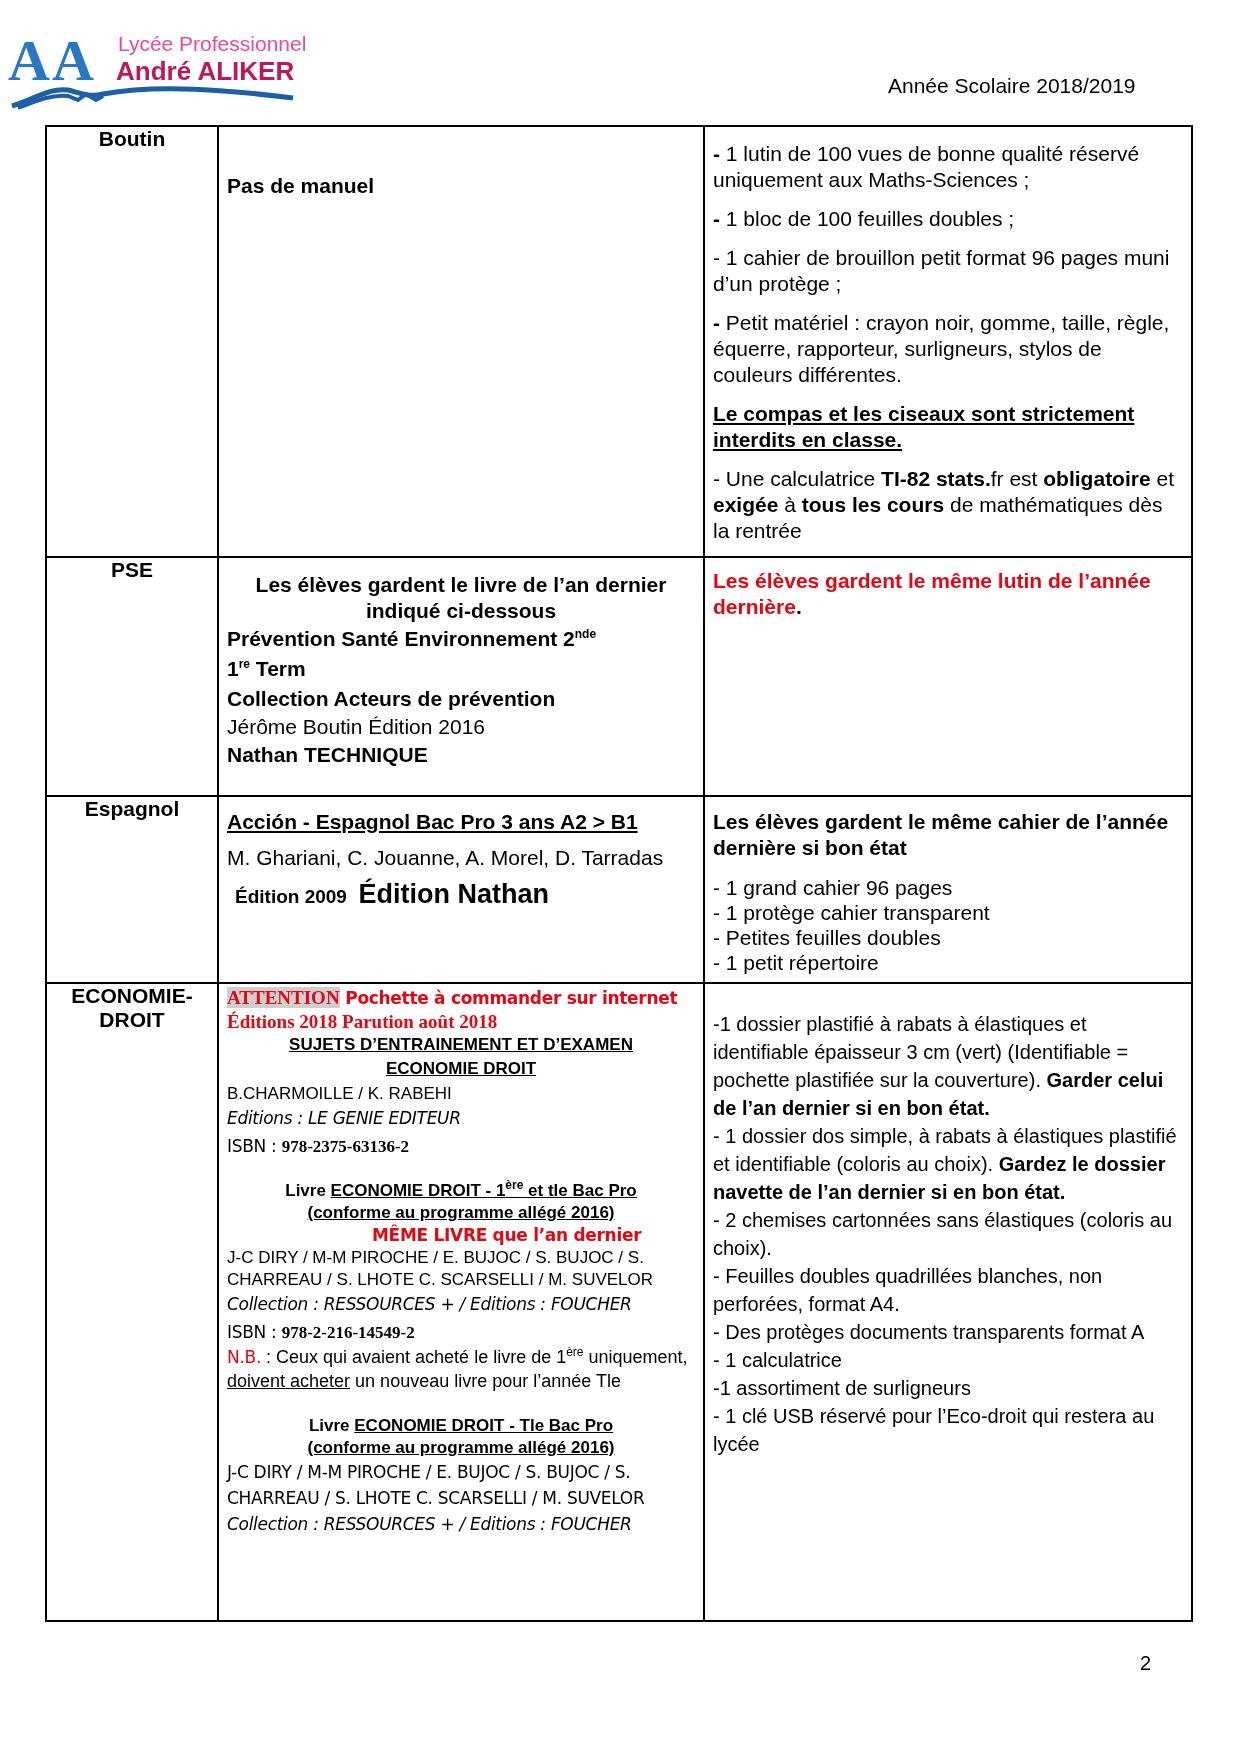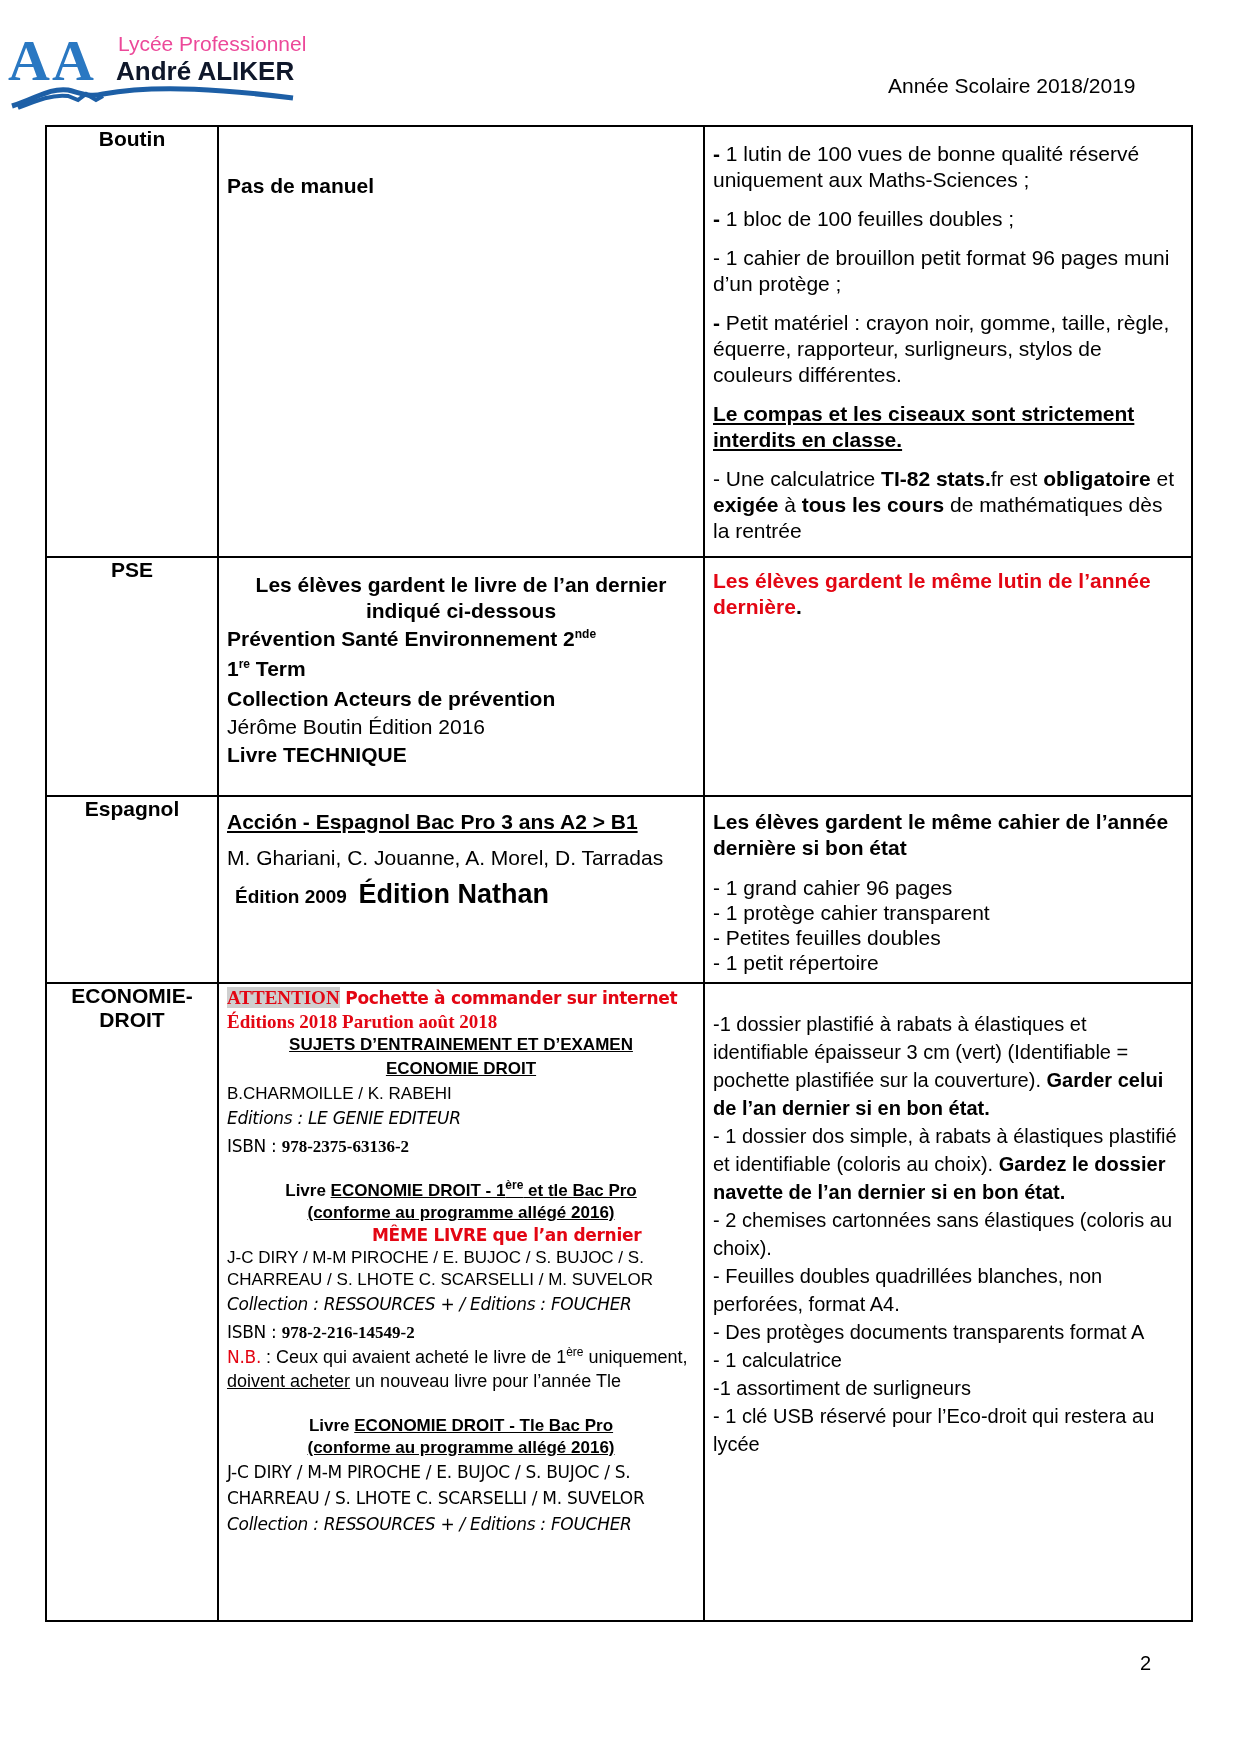--- a/index.html
+++ b/index.html
@@ -1,20 +1,20 @@
 <!DOCTYPE html>
 <html><head>
 <meta charset="utf-8">
 <style>
   html, body { margin:0; padding:0; background:#ffffff; }
   body { width:1240px; height:1754px; position:relative; overflow:hidden; font-family:"Liberation Sans", sans-serif; color:#000; }
   .logo { position:absolute; left:8px; top:28px; width:320px; height:85px; }
   .logo svg { position:absolute; left:0; top:0; }
   .logo-line1 { position:absolute; left:110px; top:4px; font-size:21px; color:#ec4899; white-space:nowrap; }
-  .logo-line2 { position:absolute; left:108px; top:28px; font-size:26px; font-weight:bold; color:#0f172a; white-space:nowrap; }
+  .logo-line2 { position:absolute; left:108px; top:28px; font-size:26px; font-weight:bold; color:#be185d; white-space:nowrap; }
   .school-year { position:absolute; left:888px; top:74px; font-size:21px; white-space:nowrap; }
   table.main { position:absolute; left:45px; top:125px; width:1146px; border-collapse:collapse; table-layout:fixed; }
   table.main td { border:2px solid #000; vertical-align:top; padding:0 8px; }
   td.subject { width:154px; text-align:center; vertical-align:middle; font-weight:bold; font-size:21px; padding:0; }
   td.books { width:468px; }
   td.supplies { width:470px; }
   .p { font-size:21px; line-height:26px; margin:0; }
   .b { font-weight:bold; }
   .u { text-decoration:underline; }
   .red { color:#e30613; }
@@ -62,21 +62,21 @@
   </tr>
 
   <tr style="height:239px;">
     <td class="subject">PSE</td>
     <td class="books">
       <p class="p b center" style="margin-top:14px;">Les élèves gardent le livre de l’an dernier indiqué ci-dessous</p>
       <p class="p b" style="margin-top:2px;"><span>Prévention Santé Environnement  2</span><sup>nde</sup></p>
       <p class="p b" style="margin-top:4px;"><span>1</span><sup>re</sup><span>  Term</span></p>
       <p class="p b" style="margin-top:4px;">Collection Acteurs de prévention</p>
       <p class="p" style="margin-top:2px;">Jérôme Boutin   Édition 2016</p>
-      <p class="p b" style="margin-top:2px;">Livre TECHNIQUE</p>
+      <p class="p b" style="margin-top:2px;">Nathan TECHNIQUE</p>
     </td>
     <td class="supplies">
       <p class="p b" style="margin-top:10px;"><span class="red">Les élèves gardent le même lutin de l’année dernière</span><span>.</span></p>
     </td>
   </tr>
 
   <tr style="height:187px;">
     <td class="subject">Espagnol</td>
     <td class="books">
       <p class="p b u" style="margin-top:12px;">Acción - Espagnol Bac Pro 3 ans A2  &gt; B1</p>

